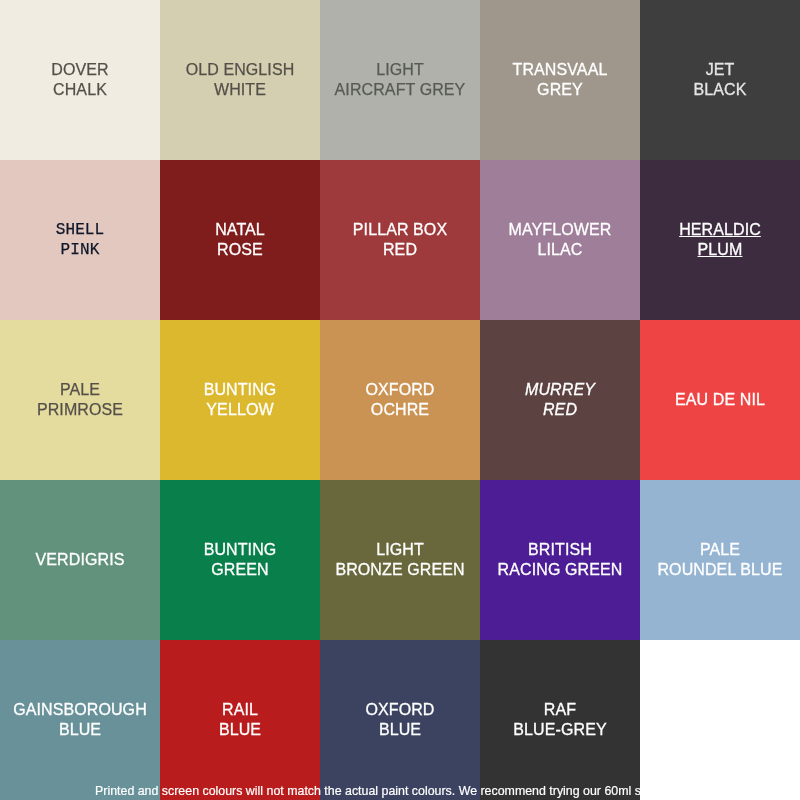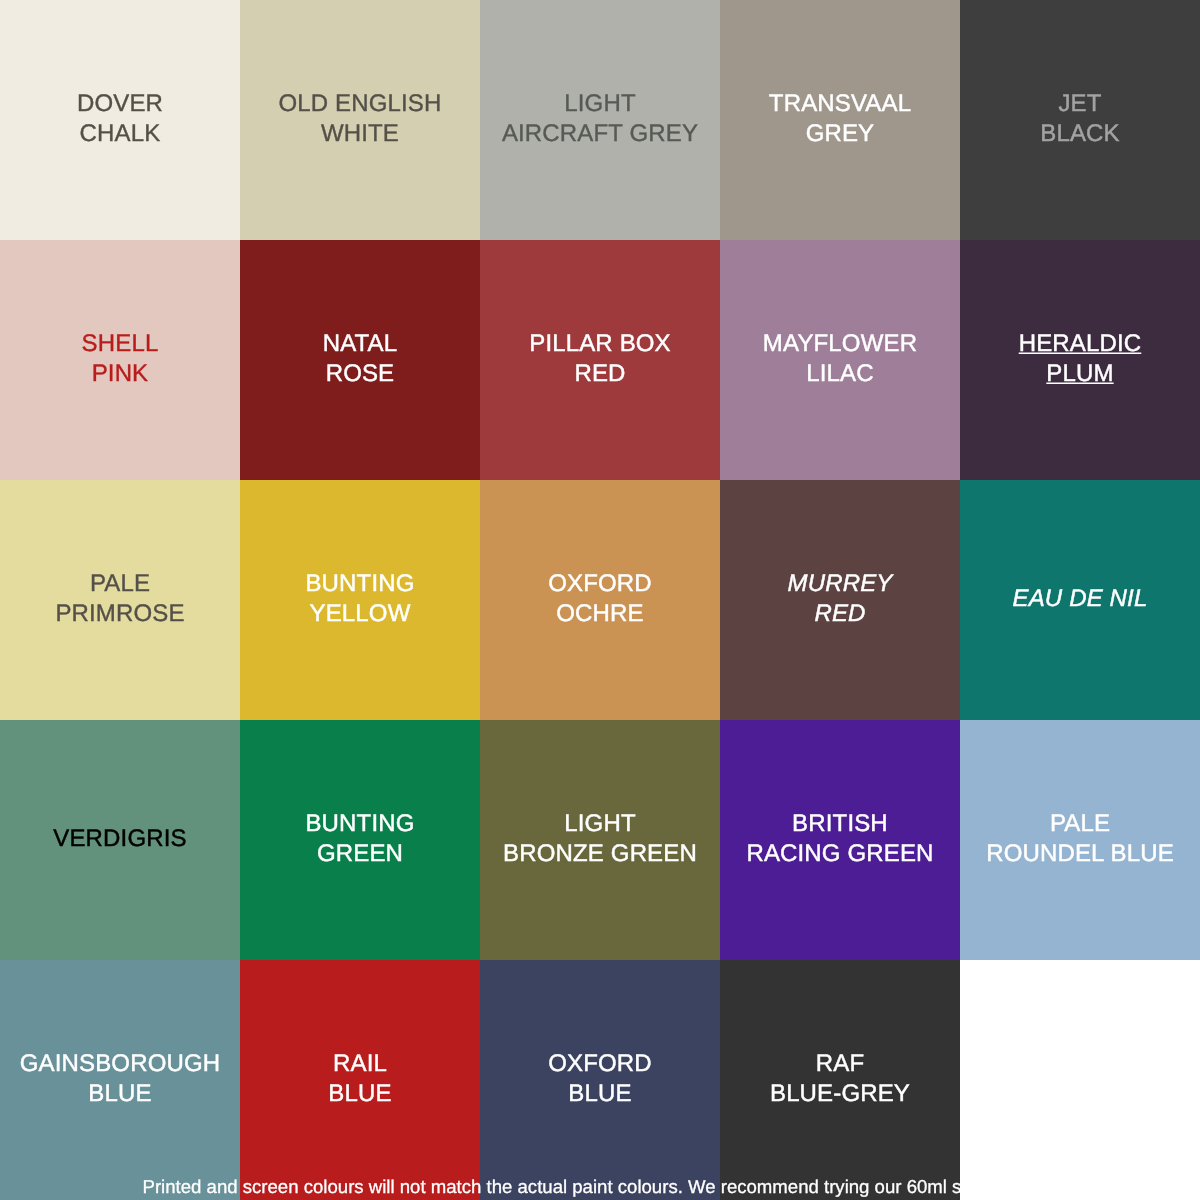--- a/index.html
+++ b/index.html
@@ -41,26 +41,26 @@
       </div>
     <div class="swatch" style="background: rgb(175, 177, 170);">
       <div class="label" style="color: rgb(87, 90, 84);">LIGHT
 AIRCRAFT GREY</div>
       </div>
     <div class="swatch light-text" style="background: rgb(159, 150, 140);">
       <div class="label" style="color: rgb(255, 255, 255);">TRANSVAAL
 GREY</div>
       </div>
     <div class="swatch light-text" style="background: rgb(62, 62, 62);">
-      <div class="label" style="color: #a3a3a3;">JET
+      <div class="label" style="color: #e5e5e5;">JET
 BLACK</div>
       </div>
 
     <div class="swatch" style="background: rgb(226, 200, 191);">
-      <div class="label" style="color: #b91c1c;">SHELL
+      <div class="label" style="color: #0f172a; font-family: Liberation Mono, monospace;">SHELL
 PINK</div>
       </div>
     <div class="swatch light-text" style="background: #7f1d1d;">
       <div class="label" style="color: rgb(255, 255, 255);">NATAL
 ROSE</div>
       </div>
     <div class="swatch light-text" style="background: rgb(158, 57, 60);">
       <div class="label" style="color: rgb(255, 255, 255);">PILLAR BOX
 RED</div>
       </div>
@@ -83,25 +83,25 @@
       </div>
     <div class="swatch light-text" style="background: rgb(202, 147, 84);">
       <div class="label" style="color: rgb(255, 255, 255);">OXFORD
 OCHRE</div>
       </div>
     <div class="swatch light-text" style="background: rgb(92, 66, 64); font-style: italic;">
       <div class="label" style="color: rgb(255, 255, 255);">MURREY
 RED</div>
       </div>
 
-    <div class="swatch light-text" style="background: #0f766e; font-style: italic;">
+    <div class="swatch light-text" style="background: #ef4444;">
       <div class="label" style="color: rgb(255, 255, 255);">EAU DE NIL</div>
       </div>
     <div class="swatch light-text" style="background: rgb(98, 146, 123);">
-      <div class="label" style="color: #000000;">VERDIGRIS</div>
+      <div class="label" style="color: #ffffff;">VERDIGRIS</div>
       </div>
     <div class="swatch light-text" style="background: rgb(9, 128, 76);">
       <div class="label" style="color: rgb(255, 255, 255);">BUNTING
 GREEN</div>
       </div>
     <div class="swatch light-text" style="background: rgb(105, 104, 60);">
       <div class="label" style="color: rgb(255, 255, 255);">LIGHT
 BRONZE GREEN</div>
       </div>
     <div class="swatch light-text" style="background: #4c1d95;">

